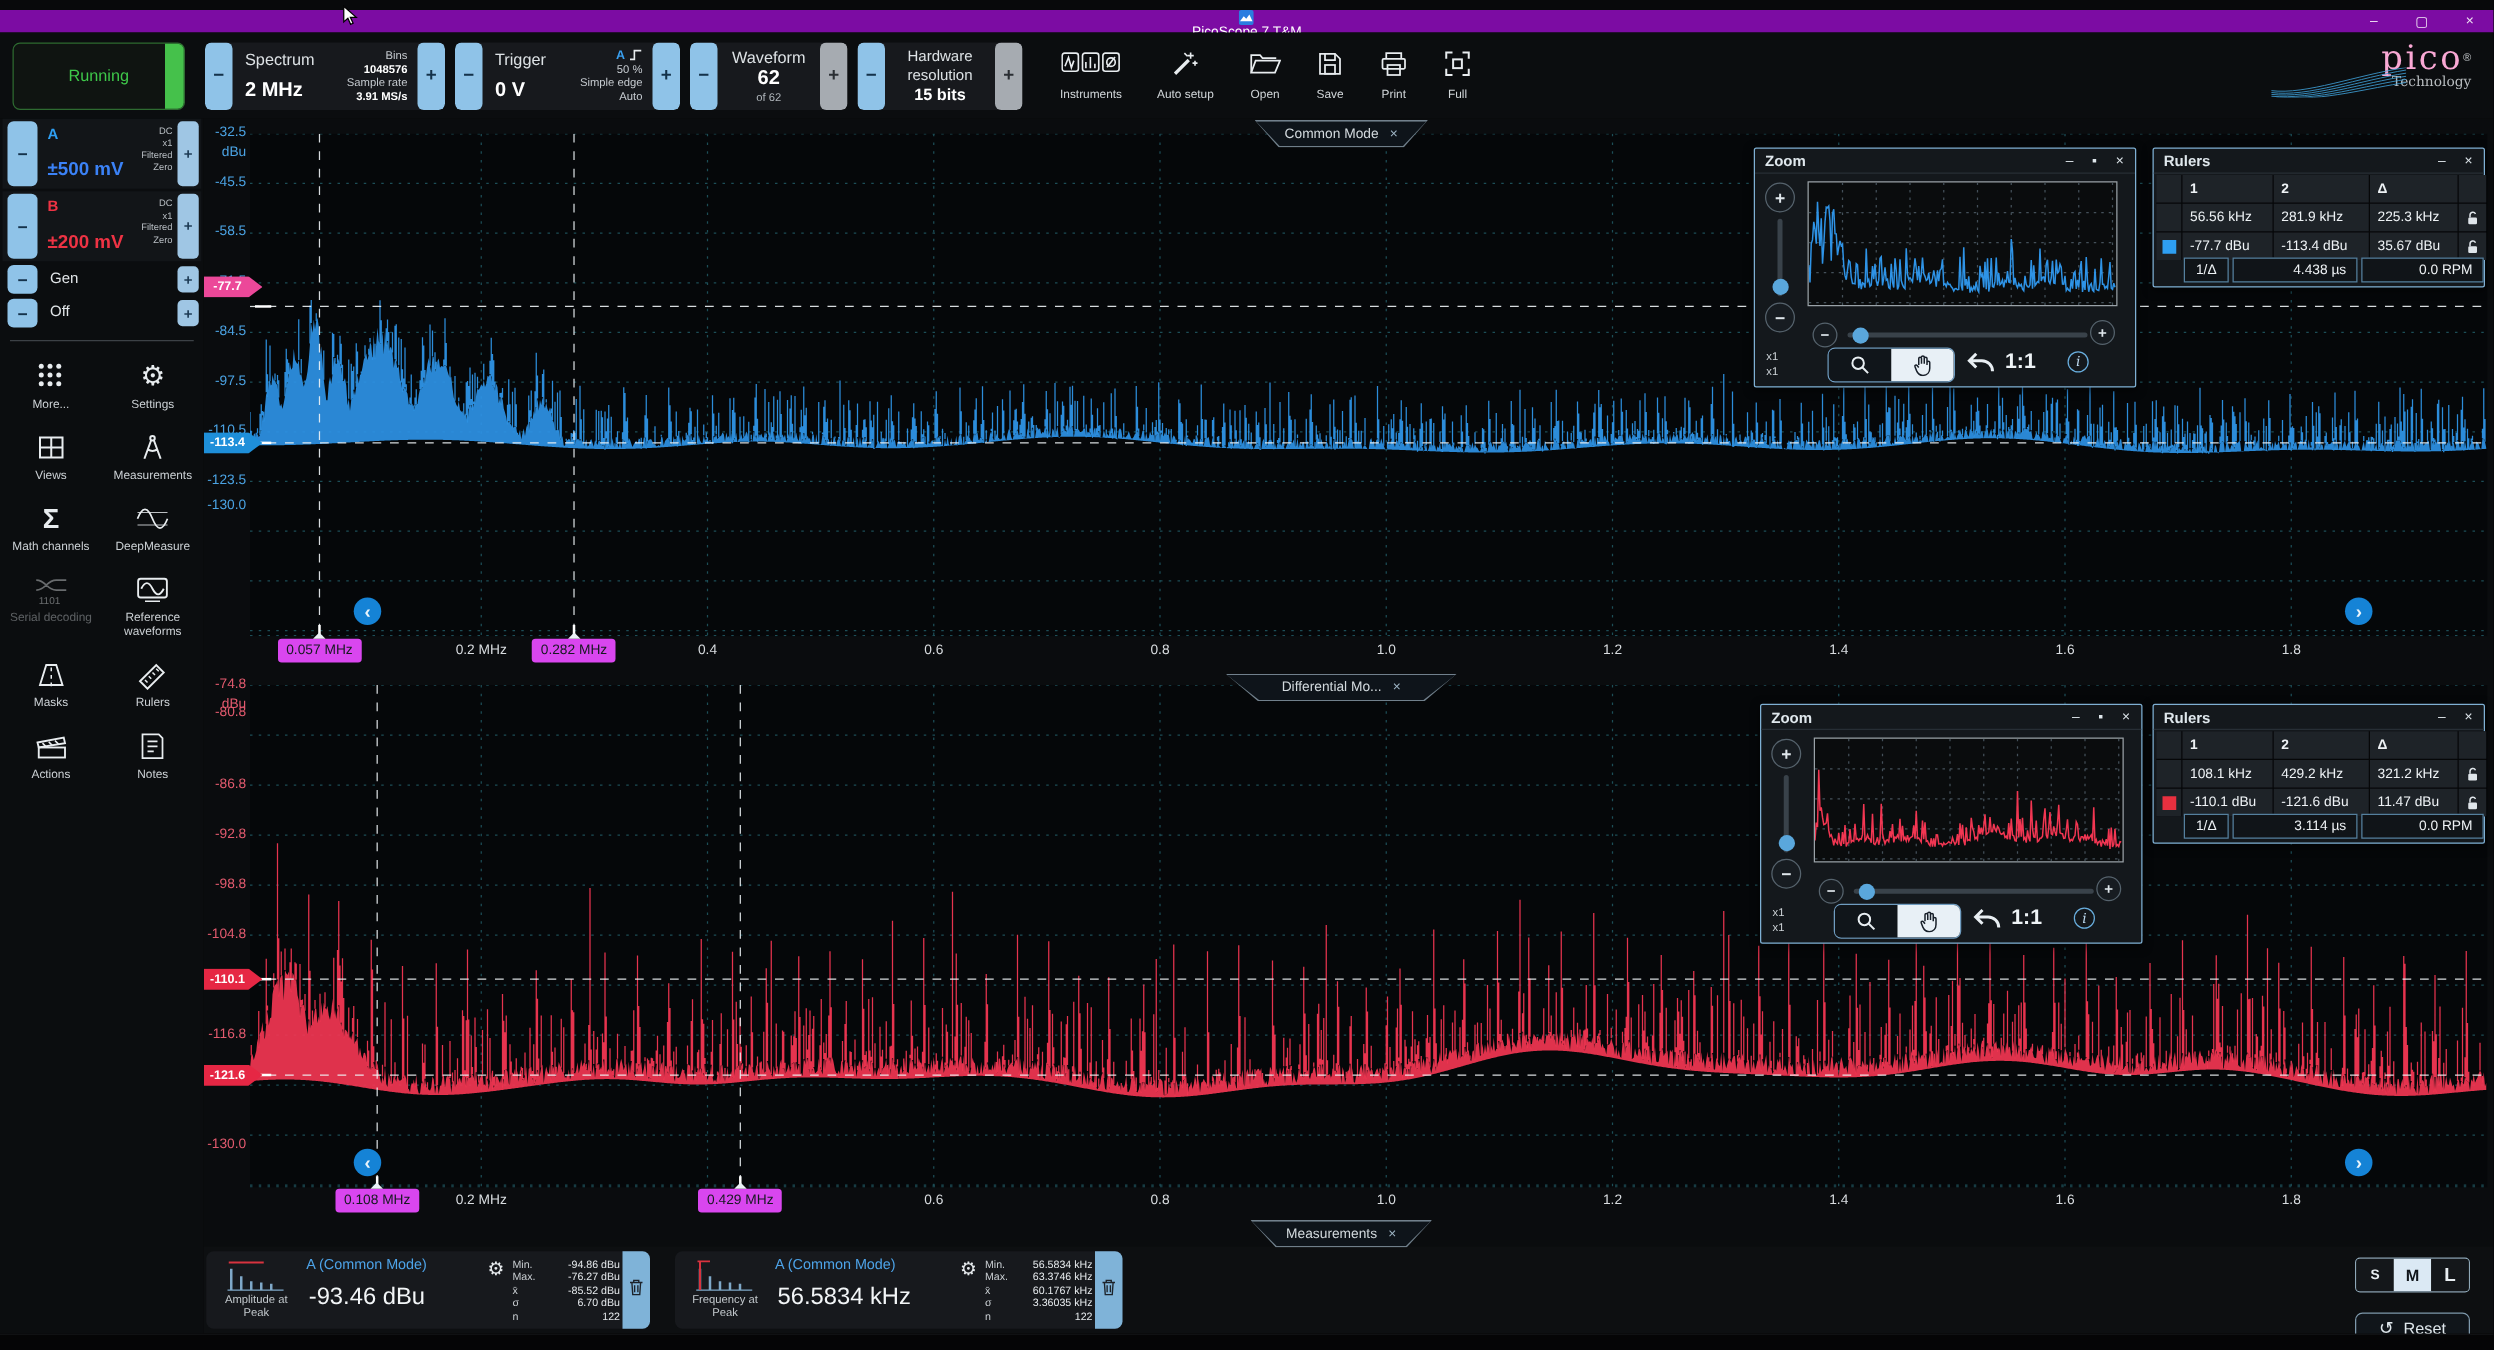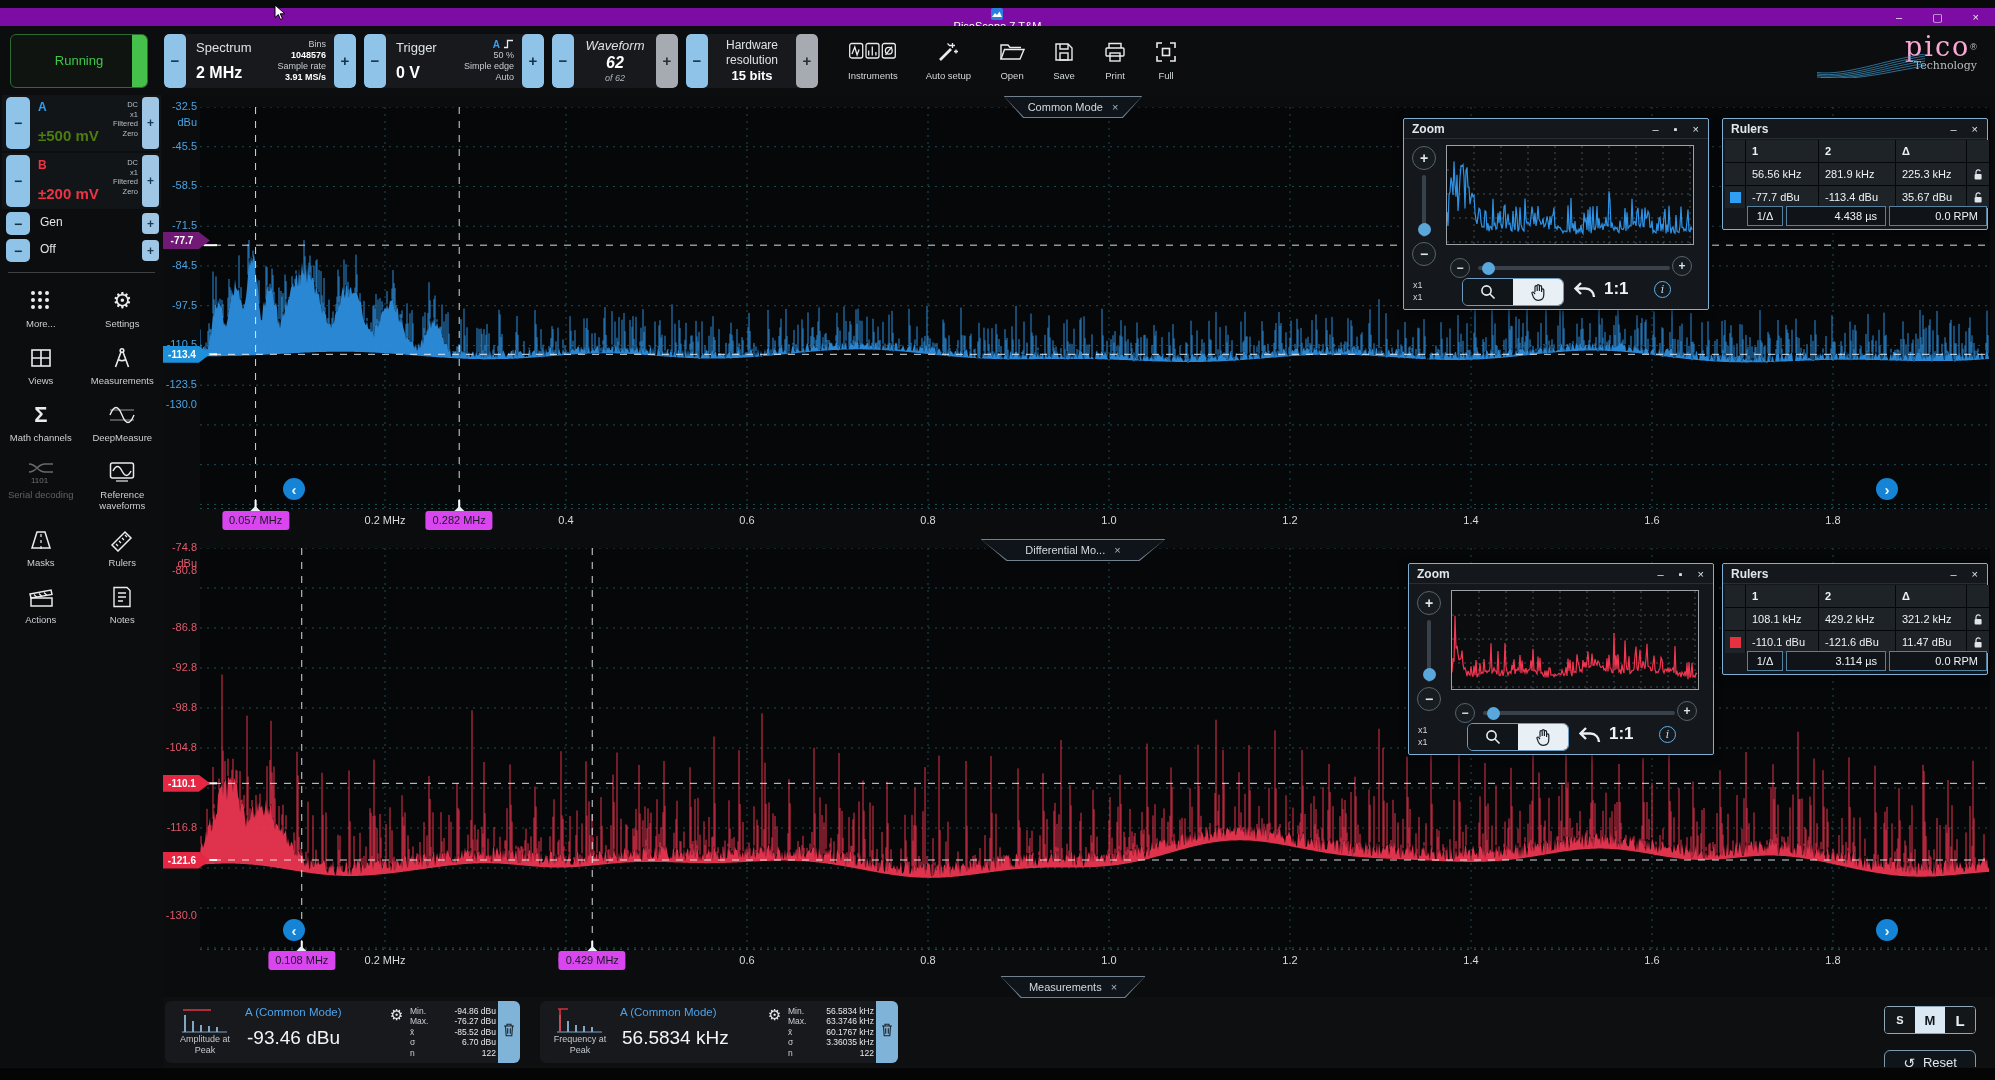--- a/index.html
+++ b/index.html
@@ -175,21 +175,21 @@
         </div>
         <div>50 %</div>
         <div>Simple edge</div>
         <div>Auto</div>
       </div>
       <div class="pmbtn">+</div>
     </div>
 
     <div class="tgroup" style="width:126px;">
       <div class="pmbtn">−</div>
-      <div class="gcenter" style="flex:1;font-style:italic;">
+      <div class="gcenter" style="flex:1;">
         <div class="glabel">Waveform</div>
         <div class="gvalue">62</div>
         <div class="gsub">of 62</div>
       </div>
       <div class="pmbtn gray">+</div>
     </div>
 
     <div class="tgroup" style="width:132px;">
       <div class="pmbtn">−</div>
       <div class="gcenter" style="flex:1;">
@@ -279,21 +279,21 @@
       </svg>
       <div><span class="brand">pico</span><span class="reg">®</span></div>
       <div class="sub">Technology</div>
     </div>
   </div>
 
   <div class="sidebar" id="sidebar">
       <div class="chrow">
         <div class="minus">−</div>
         <div class="chname" style="color: rgb(46, 159, 242);">A</div>
-        <div class="chrange" style="color: #4d7c0f;">±500 mV</div>
+        <div class="chrange" style="color: #3b82f6;">±500 mV</div>
         <div class="chtags">
           <div>DC</div>
           <div>x1</div>
           <div>Filtered</div>
           <div>Zero</div>
         </div>
         <div class="plus">+</div>
       </div>
       <div class="chrow">
         <div class="minus">−</div>
@@ -502,21 +502,21 @@
         <div class="ytick" style="color: rgb(75, 163, 227); top: 303.061px;">-130.0</div>
         <div class="xlab" style="left: 187px; top: 419px;">0.2 MHz</div>
         <div class="xlab" style="left: 368px; top: 419px;">0.4</div>
         <div class="xlab" style="left: 549px; top: 419px;">0.6</div>
         <div class="xlab" style="left: 730px; top: 419px;">0.8</div>
         <div class="xlab" style="left: 911px; top: 419px;">1.0</div>
         <div class="xlab" style="left: 1092px; top: 419px;">1.2</div>
         <div class="xlab" style="left: 1273px; top: 419px;">1.4</div>
         <div class="xlab" style="left: 1454px; top: 419px;">1.6</div>
         <div class="xlab" style="left: 1635px; top: 419px;">1.8</div>
-        <div class="ytag" style="background: #701a75; top: 137px;">-77.7</div>
+        <div class="ytag" style="background: #ec4899; top: 126px;">-77.7</div>
         <div class="ytag" style="background: rgb(30, 143, 217); top: 250.814px;">-113.4</div>
         <div class="xtag" style="left: 92.585px; top: 416px;">0.057 MHz<div class="notch"></div></div>
         <div class="xtag" style="left: 296.21px; top: 416px;">0.282 MHz<div class="notch"></div></div>
         <div class="navbtn" style="left: 120px; top: 383px;">‹</div>
         <div class="navbtn" style="left: 1713px; top: 383px;">›</div>
       </div>
       <div class="chart" style="left: 163px; top: 540px; width: 1832px; height: 450px;">
         <svg width="1790" height="402" style="position:absolute;left:37px;top:8px;">
           <rect x="0" y="0" width="1790" height="402" fill="#050709"></rect>
           <line x1="185" x2="185" y1="0" y2="402" stroke="#1d4e57" stroke-dasharray="2 5" stroke-width="1"></line>

